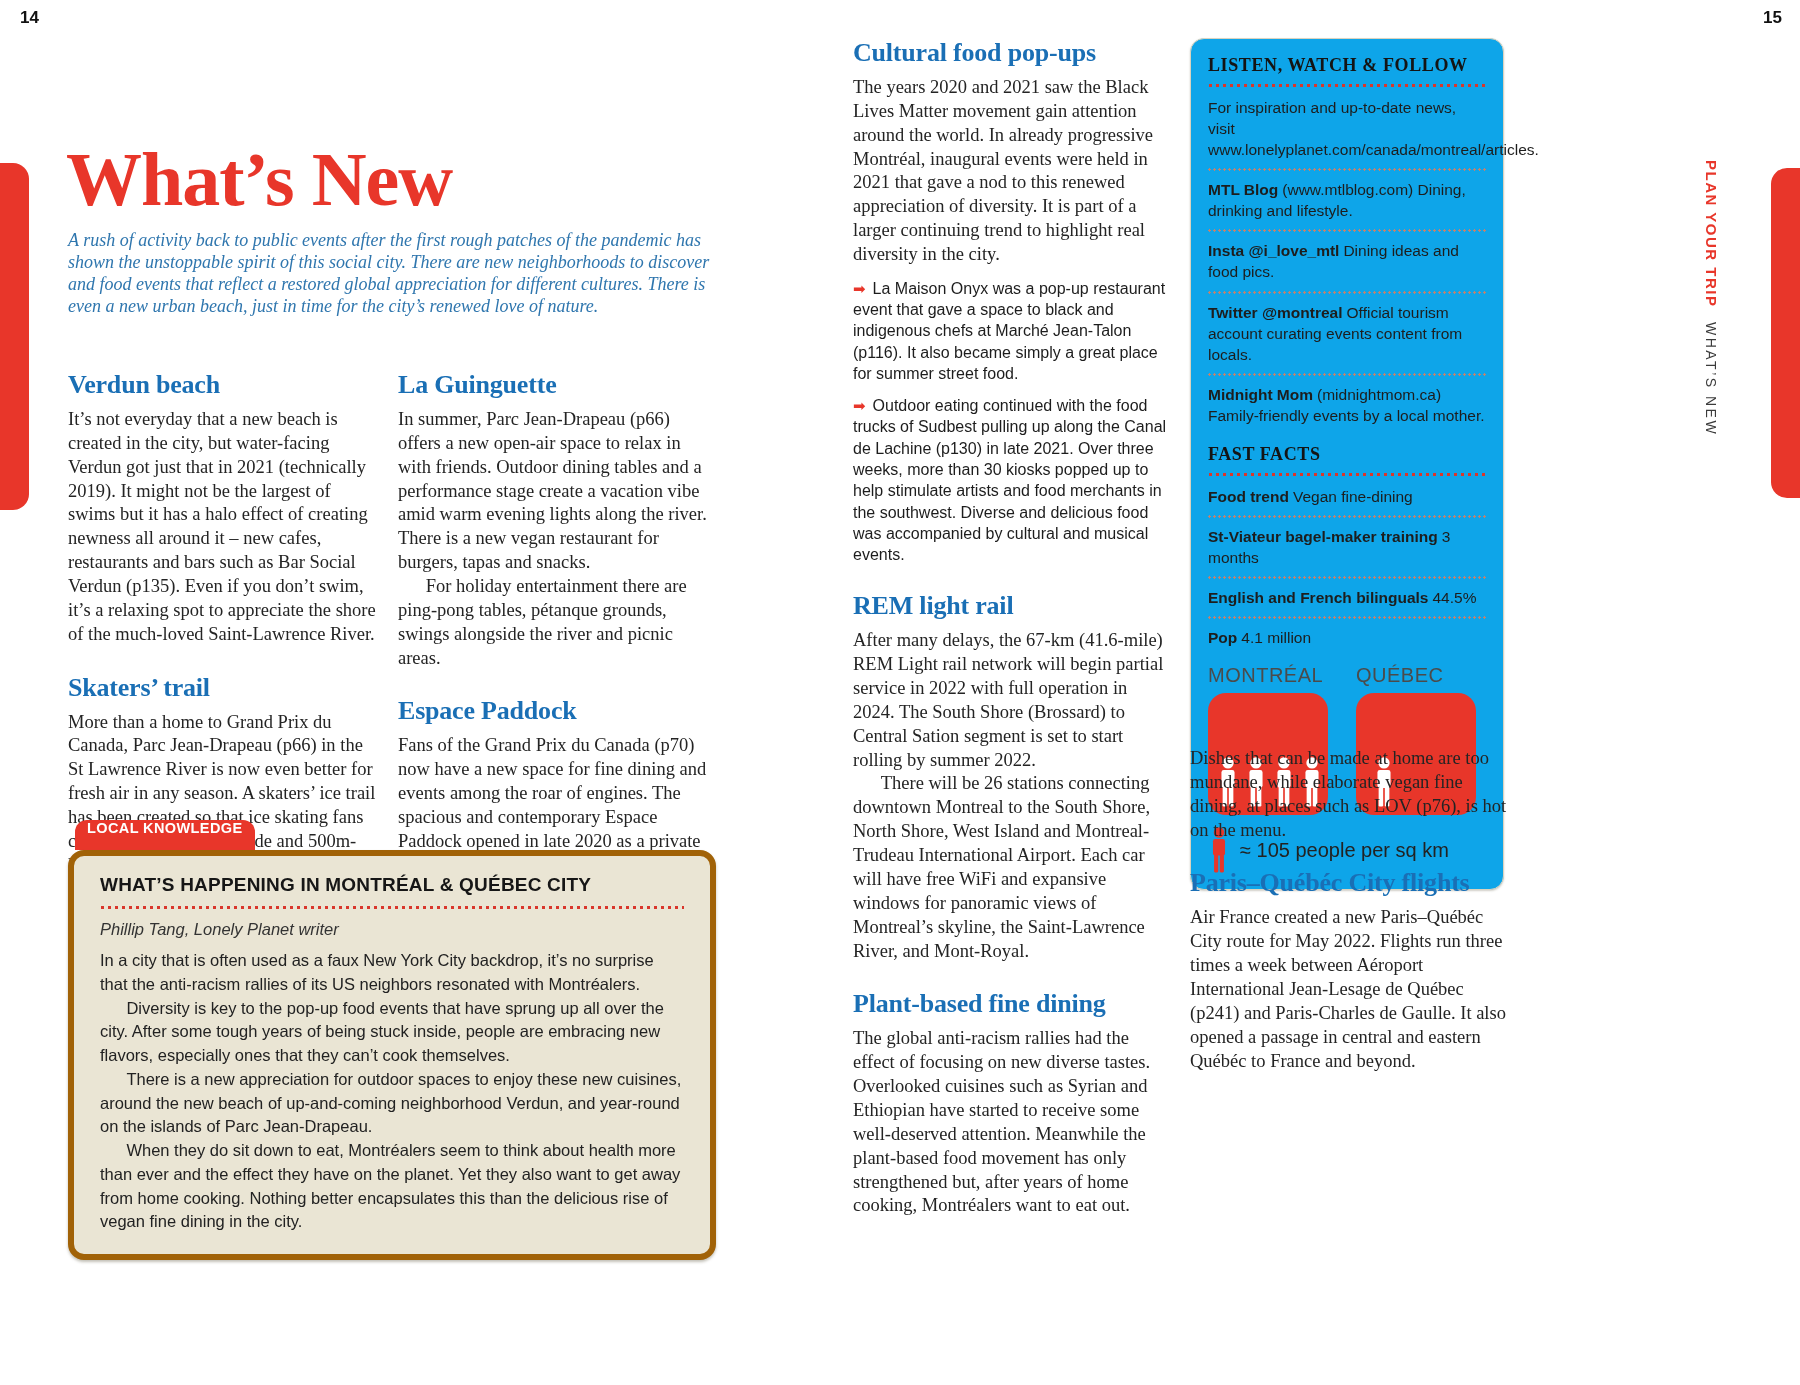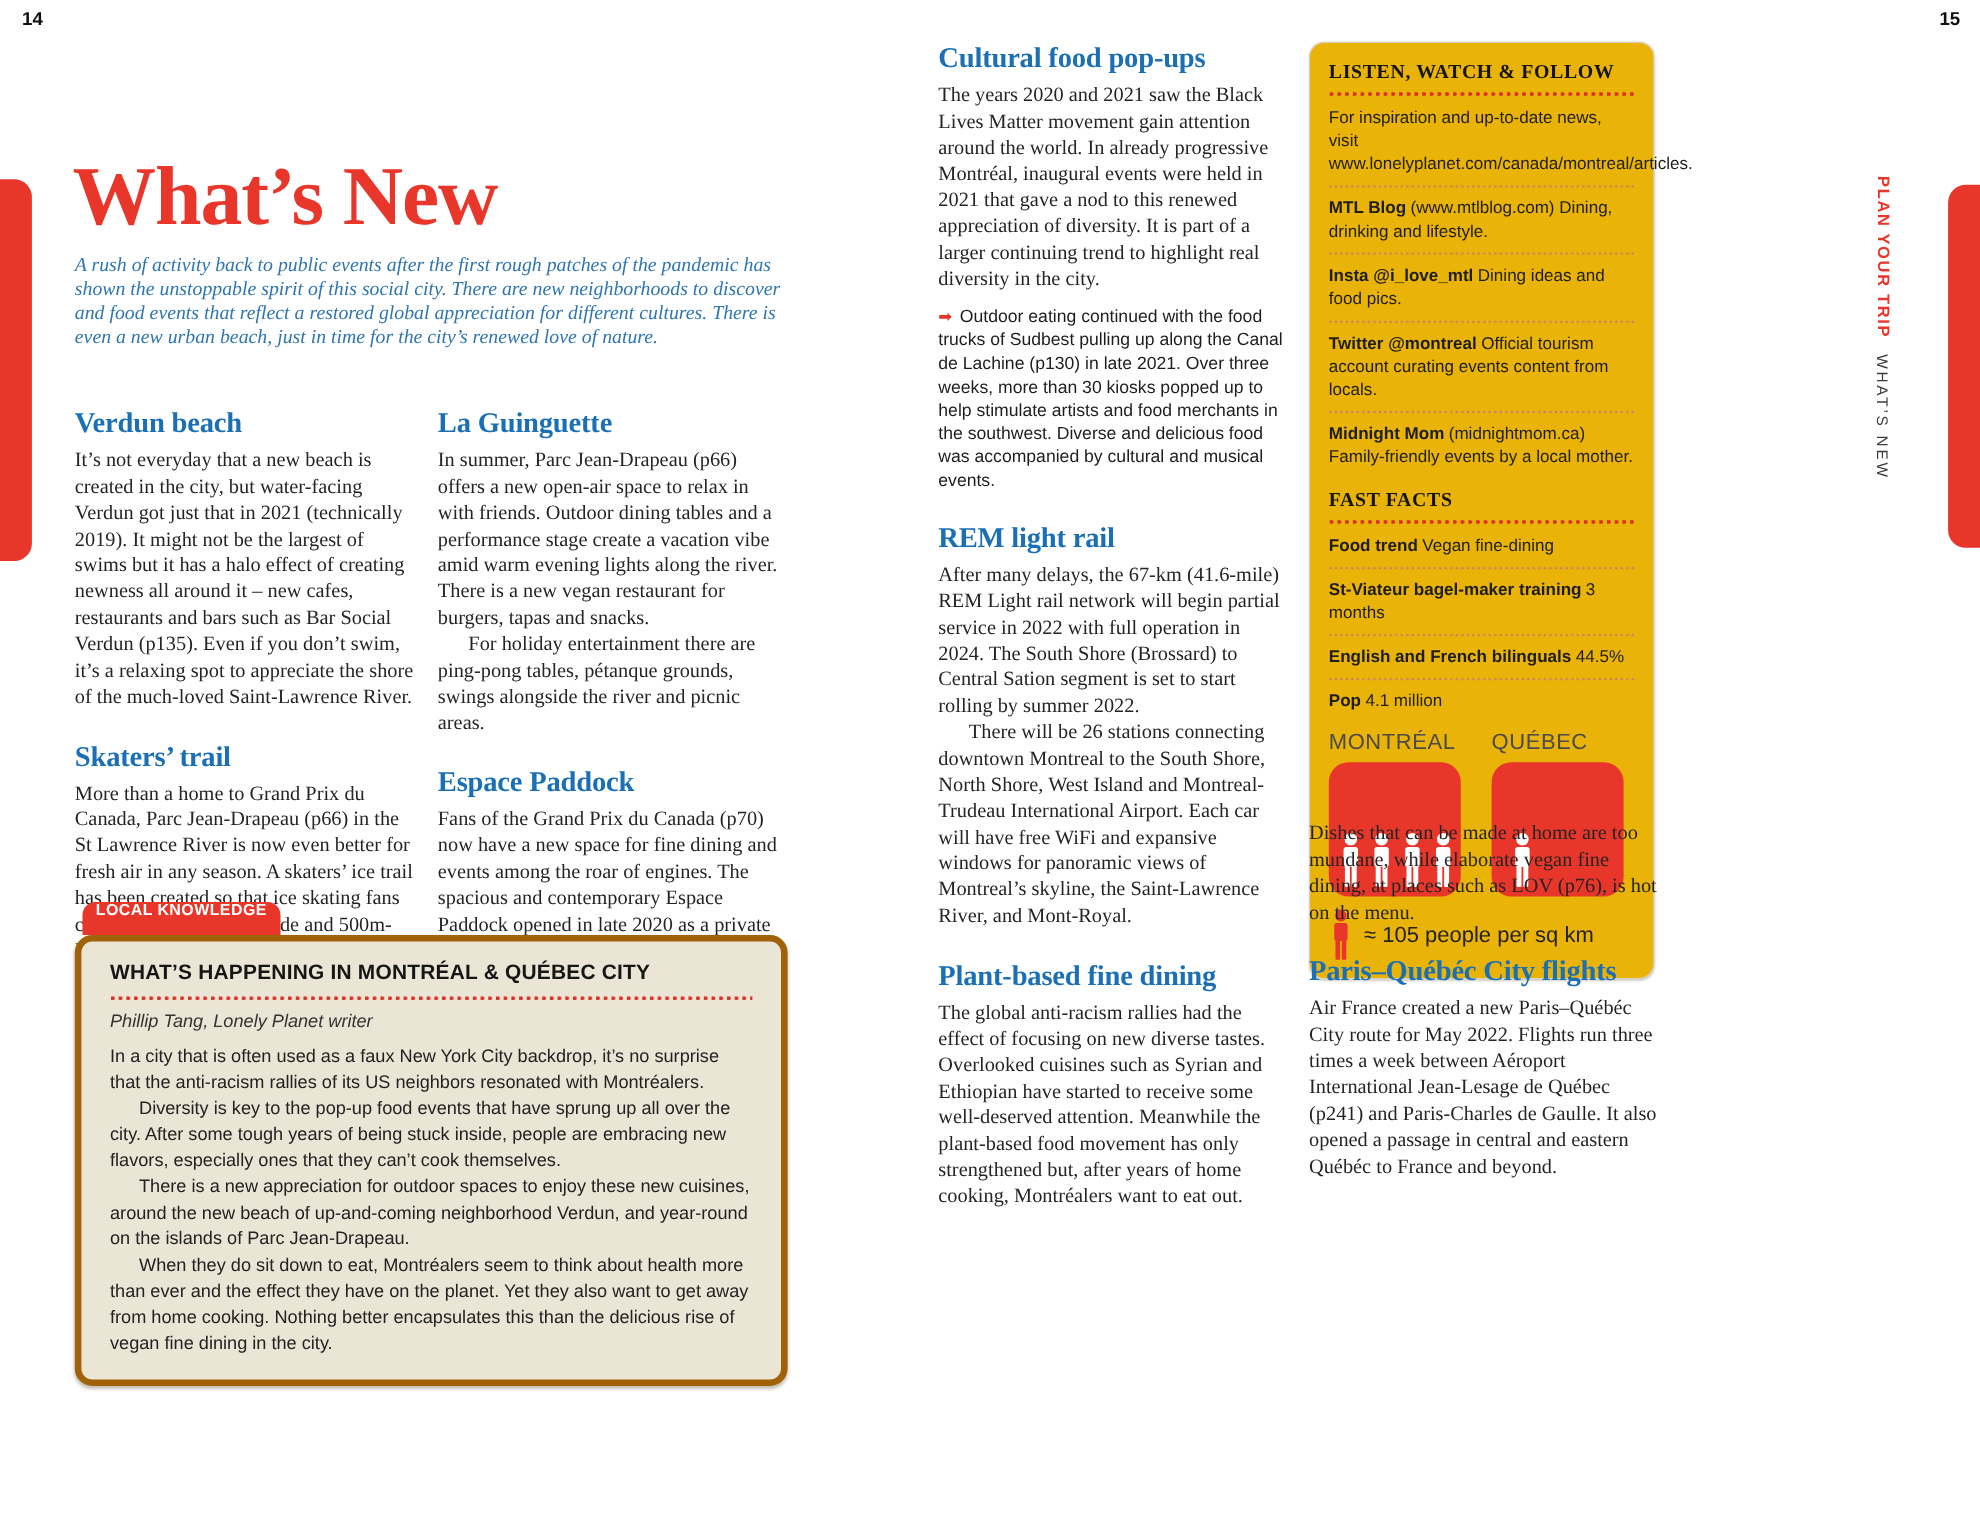--- a/index.html
+++ b/index.html
@@ -50,21 +50,21 @@
   .lk-box{position:absolute;left:68px;top:850px;width:648px;min-height:330px;box-sizing:border-box;
           background:#eae5d4;border:6px solid #a16207;border-radius:16px;
           padding:18px 26px 20px 26px;box-shadow:0 2px 3px rgba(120,115,95,.45);}
   .lk-title{font:bold 19px "Liberation Sans",sans-serif;color:#161616;letter-spacing:0.2px;}
   .lk-byline{font:italic 16.5px "Liberation Sans",sans-serif;color:#333;margin:0 0 10px 0;}
   .lk-p{margin:0;font:16.5px/1.44 "Liberation Sans",sans-serif;color:#222;}
   .lk-p.indent{text-indent:1.6em;}
 
   
   .sb{position:absolute;left:1190px;top:38px;width:314px;box-sizing:border-box;
-      background:#eab308;border:1px solid #d9d3bf;border-radius:14px;
+      background:#0ea5e9;border:1px solid #d9d3bf;border-radius:14px;
       padding:16px 17px 16px 17px;box-shadow:0 1px 2px rgba(120,115,95,.35);}
   .sb-title{font-family:"Liberation Serif",serif;font-weight:bold;font-size:18px;
             letter-spacing:0.6px;color:#141414;}
   .sb-title.mt18{margin-top:18px;}
   .sb .rule-heavy{margin:7px 0 9px 0;}
   .sb-p{margin:0;font:15.5px/1.36 "Liberation Sans",sans-serif;color:#1d1d1d;}
   .lead{font-weight:bold;margin-right:4px;}
 
   
   .ig{margin-top:16px;}
@@ -119,20 +119,21 @@
     <div class="lk-byline">Phillip Tang, Lonely Planet writer</div>
     <p class="lk-p">In a city that is often used as a faux New York City backdrop, it’s no surprise that the anti-racism rallies of its US neighbors resonated with Montréalers.</p>
     <p class="lk-p indent">Diversity is key to the pop-up food events that have sprung up all over the city. After some tough years of being stuck inside, people are embracing new flavors, especially ones that they can’t cook themselves.</p>
     <p class="lk-p indent">There is a new appreciation for outdoor spaces to enjoy these new cuisines, around the new beach of up-and-coming neighborhood Verdun, and year-round on the islands of Parc Jean-Drapeau.</p>
     <p class="lk-p indent">When they do sit down to eat, Montréalers seem to think about health more than ever and the effect they have on the planet. Yet they also want to get away from home cooking. Nothing better encapsulates this than the delicious rise of vegan fine dining in the city.</p>
   </div>
 
   <div class="col col-mid">
     <h3 class="shead">Cultural food pop-ups</h3>
     <p class="body">The years 2020 and 2021 saw the Black Lives Matter movement gain attention around the world. In already progressive Montréal, inaugural events were held in 2021 that gave a nod to this renewed appreciation of diversity. It is part of a larger continuing trend to highlight real diversity in the city.</p>
+    <p class="bullet"><span class="arrow">➡</span><span>La Maison Onyx was a pop-up restaurant event that gave a space to black and indigenous chefs at Marché Jean-Talon (p116). It also became simply a great place for summer street food.</span></p>
     <p class="bullet"><span class="arrow">➡</span><span>Outdoor eating continued with the food trucks of Sudbest pulling up along the Canal de Lachine (p130) in late 2021. Over three weeks, more than 30 kiosks popped up to help stimulate artists and food merchants in the southwest. Diverse and delicious food was accompanied by cultural and musical events.</span></p>
     <h3 class="shead mt">REM light rail</h3>
     <p class="body">After many delays, the 67-km (41.6-mile) REM Light rail network will begin partial service in 2022 with full operation in 2024. The South Shore (Brossard) to Central Sation segment is set to start rolling by summer 2022.</p>
     <p class="body indent">There will be 26 stations connecting downtown Montreal to the South Shore, North Shore, West Island and Montreal-Trudeau International Airport. Each car will have free WiFi and expansive windows for panoramic views of Montreal’s skyline, the Saint-Lawrence River, and Mont-Royal.</p>
     <h3 class="shead mt">Plant-based fine dining</h3>
     <p class="body">The global anti-racism rallies had the effect of focusing on new diverse tastes. Overlooked cuisines such as Syrian and Ethiopian have started to receive some well-deserved attention. Meanwhile the plant-based food movement has only strengthened but, after years of home cooking, Montréalers want to eat out.</p>
   </div>
 
   <div class="sb">
     <div class="sb-title">LISTEN, WATCH &amp; FOLLOW</div>

